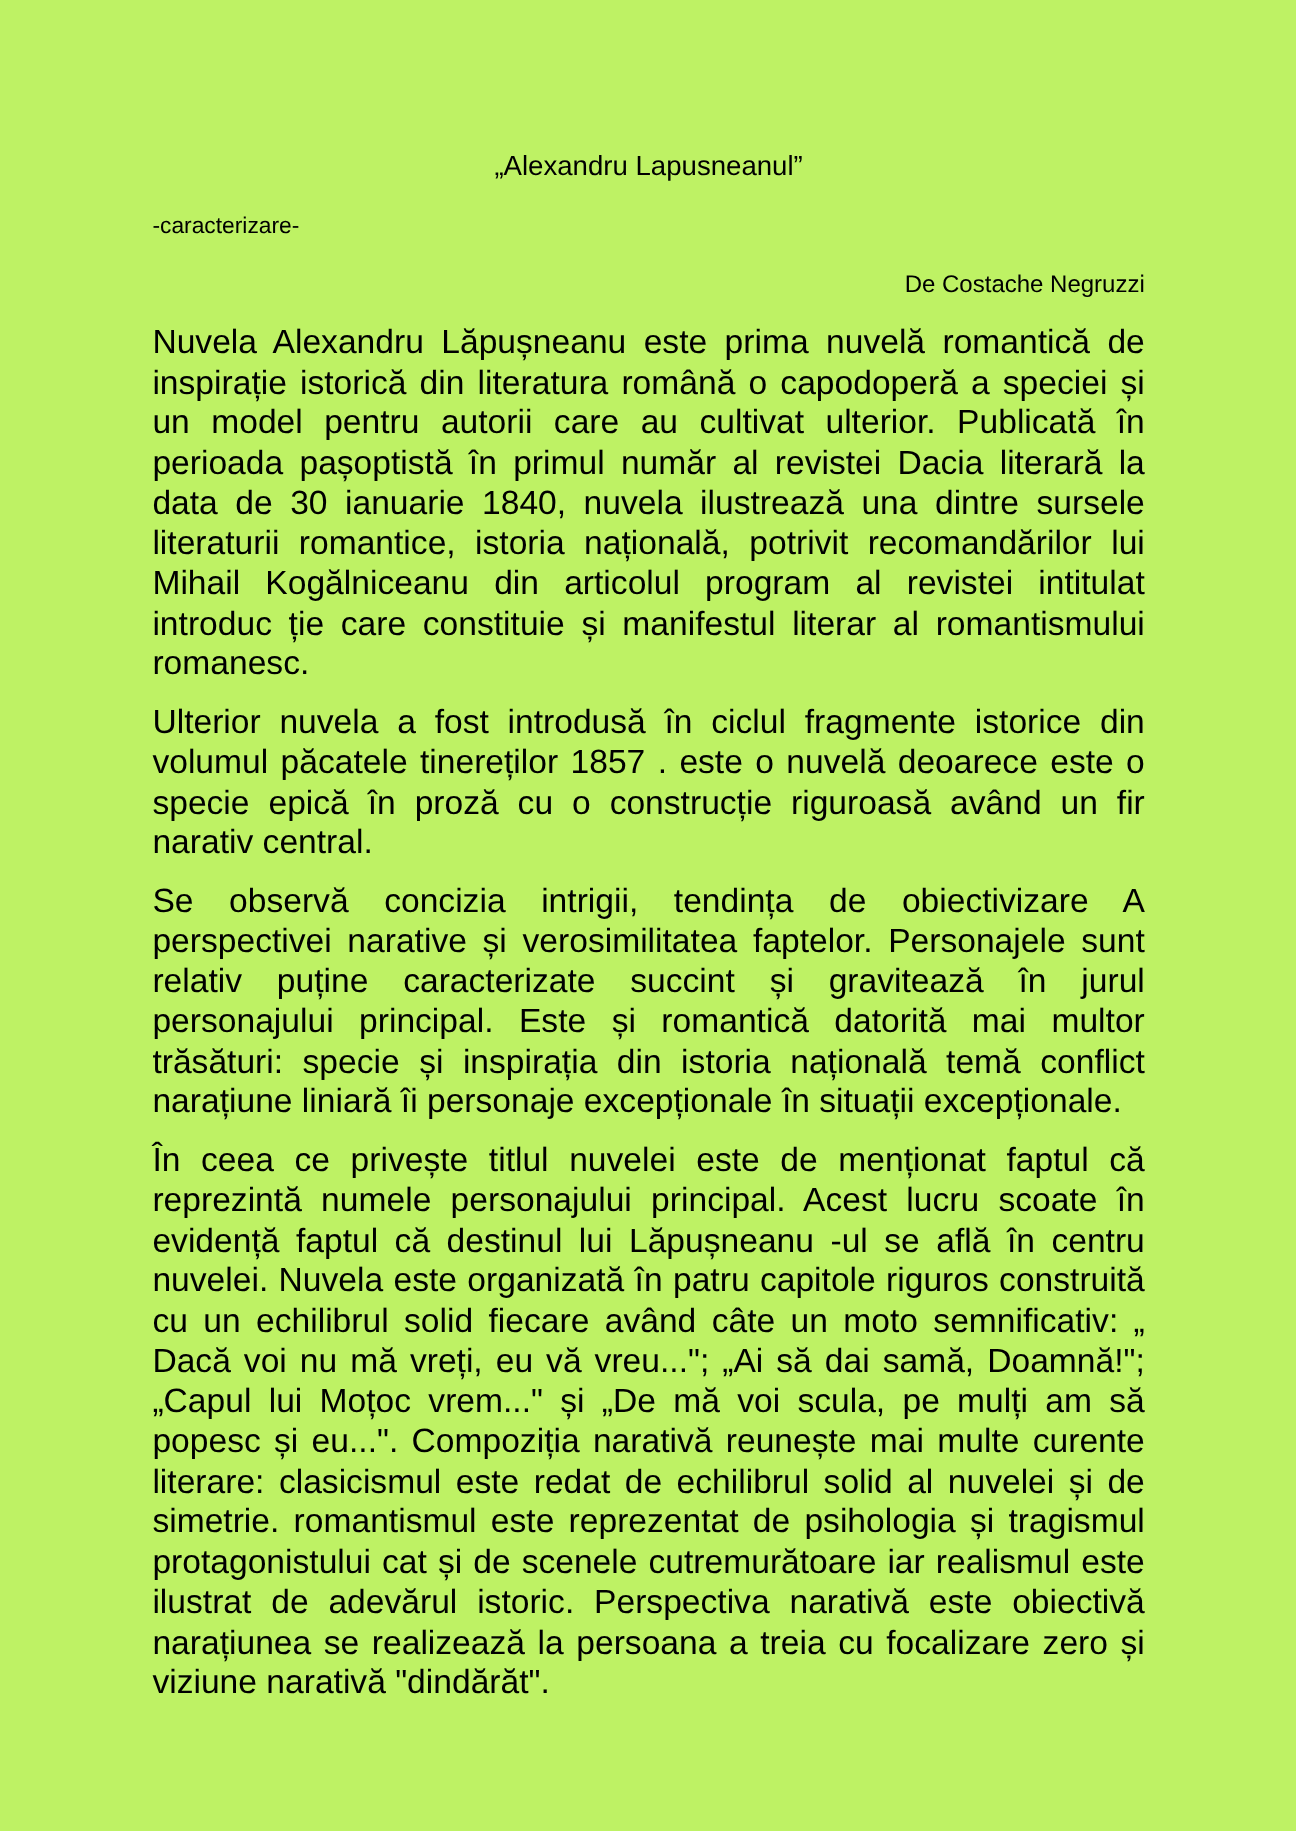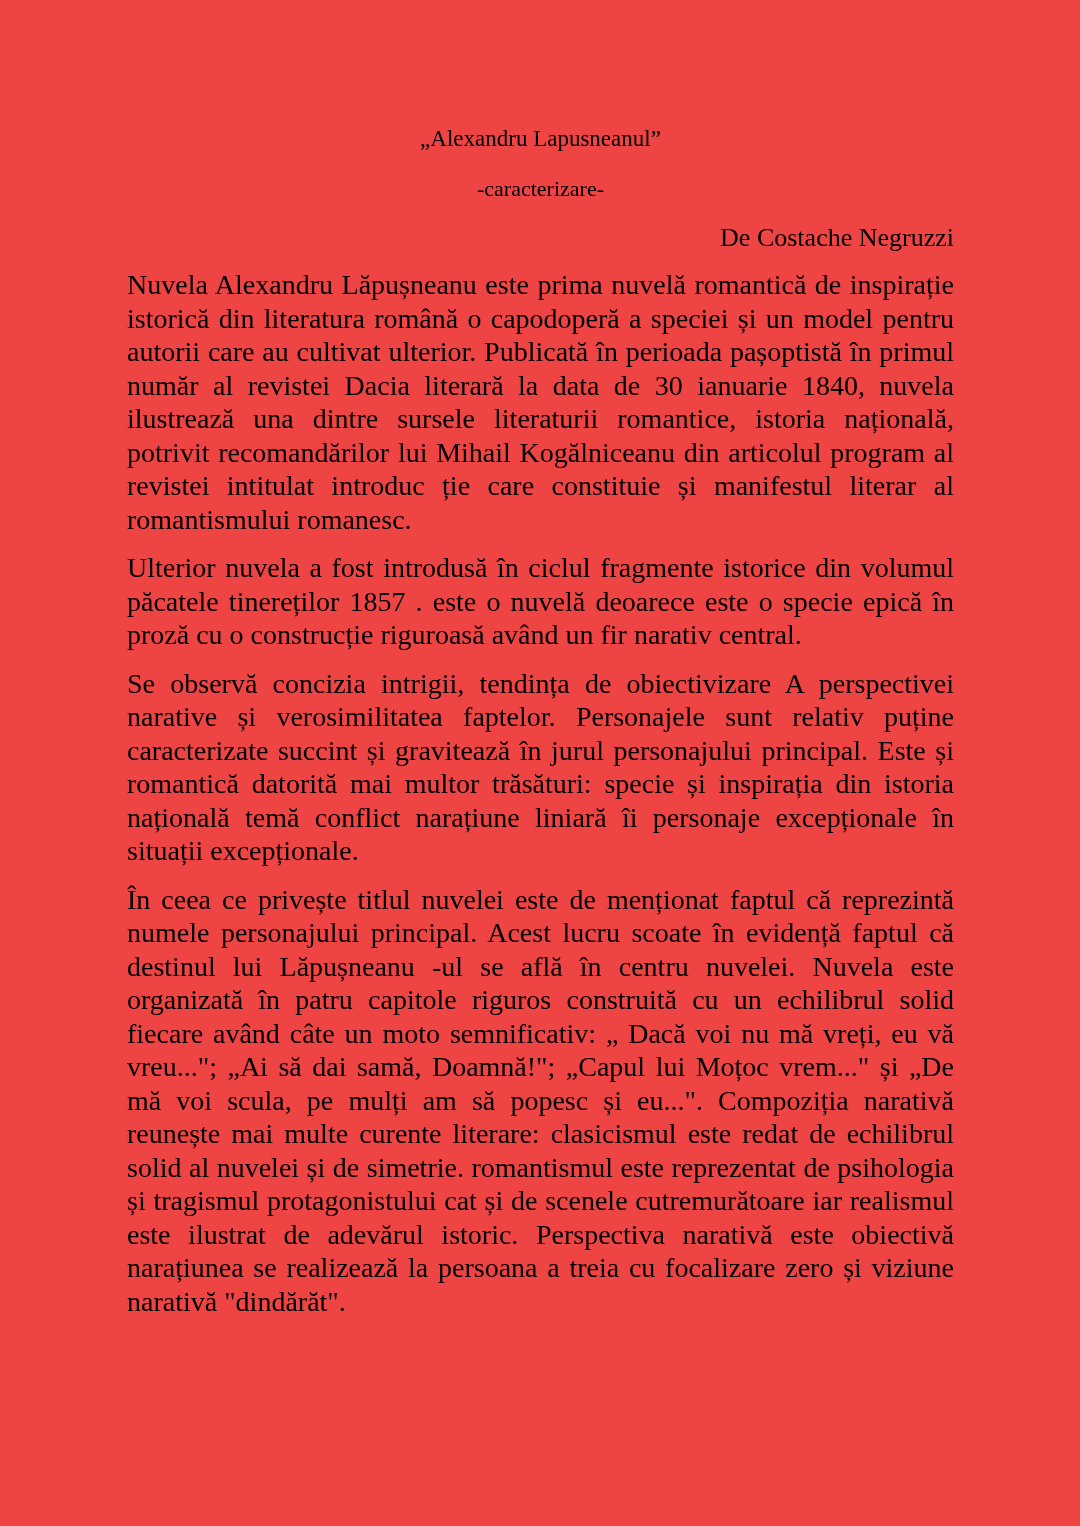--- a/index.html
+++ b/index.html
@@ -4,43 +4,42 @@
 <style>
   html, body {
     margin: 0;
     padding: 0;
     background: #ffffff;
   }
   .page {
     position: relative;
     width: 1080px;
     height: 1526px;
-    background: #ef4444;
+    background: #bef264;
     box-sizing: border-box;
     padding: 122px 126px 0 127px;
-    font-family: Liberation Serif, serif;
+    font-family: Liberation Sans, sans-serif;
     color: #000000;
     overflow: hidden;
   }
   .doc-title {
     font-size: 23px;
     font-weight: normal;
     text-align: center;
     margin: 0 0 17px 0;
     line-height: 33px;
   }
   .doc-subtitle {
-    font-size: 22px;
+    font-size: 19px;
     font-weight: normal;
-    text-align: center;
     margin: 0 0 16px 0;
     line-height: 33px;
   }
   .doc-byline {
-    font-size: 26px;
+    font-size: 20px;
     text-align: right;
     margin: 0 0 14px 0;
     line-height: 33px;
   }
   .doc-paragraph {
     font-size: 28px;
     line-height: 33.5px;
     text-align: justify;
     margin: 0 0 15px 0;
   }

